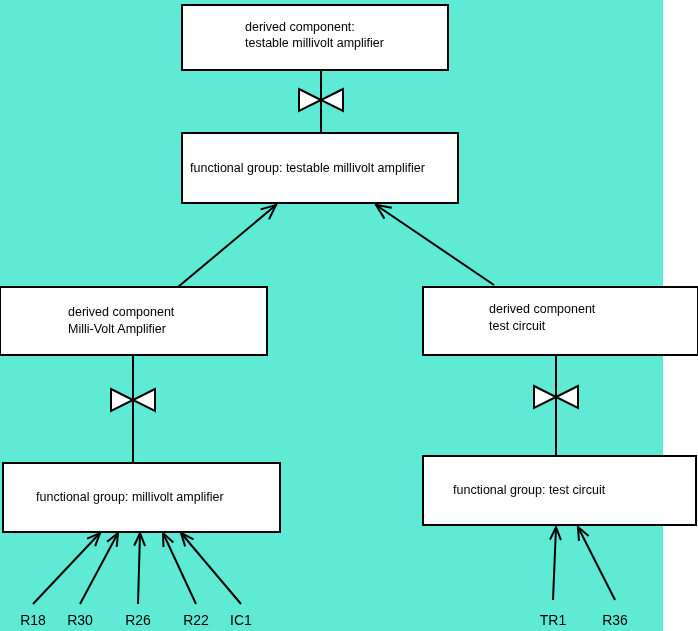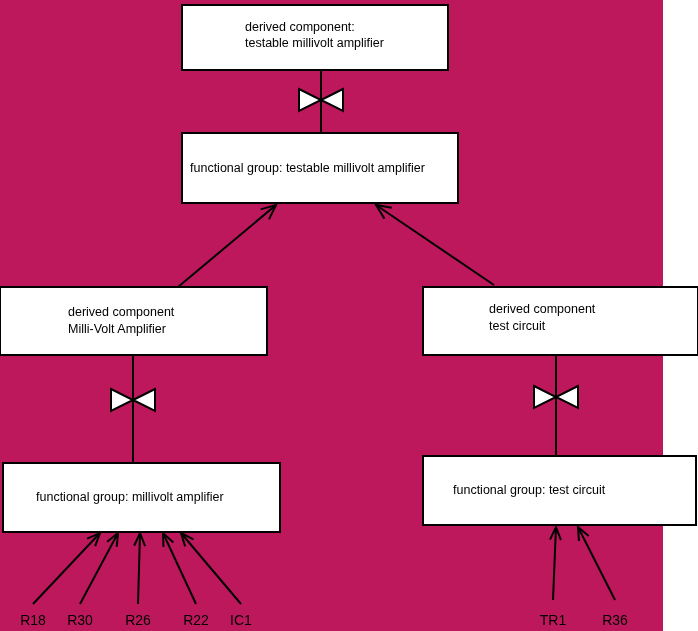--- a/index.html
+++ b/index.html
@@ -10,21 +10,21 @@
   body {
     width: 698px;
     height: 631px;
     overflow: hidden;
     font-family: "Liberation Sans", sans-serif;
   }
   #diagram-root {
     position: relative;
     width: 663px;
     height: 631px;
-    background: #be185d;
+    background: #5eead4;
   }
   svg#diagram {
     display: block;
     width: 698px;
     height: 631px;
   }
   .box-rect {
     fill: #ffffff;
     stroke: #000000;
     stroke-width: 2;

